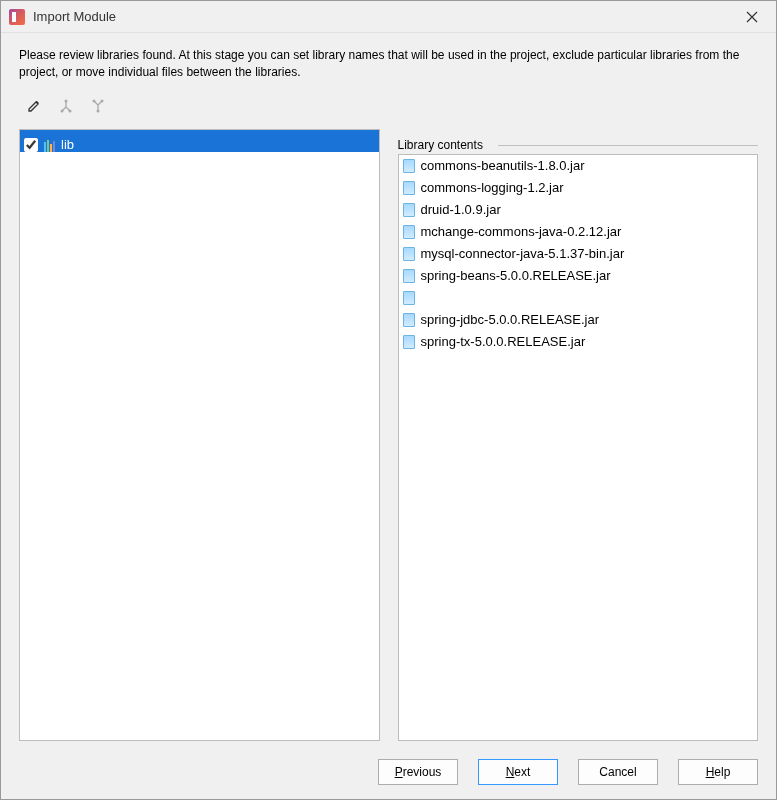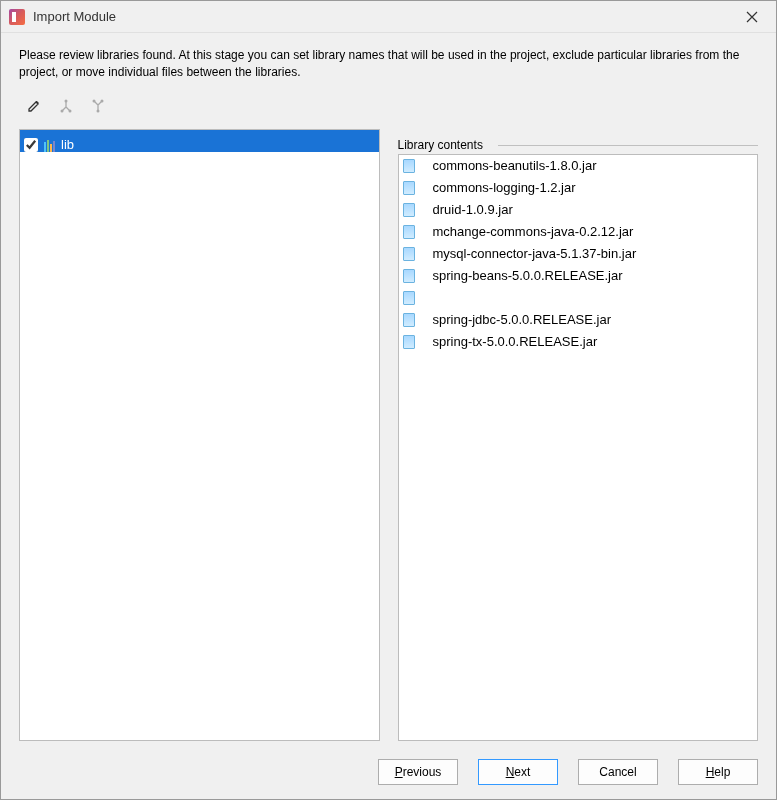--- a/index.html
+++ b/index.html
@@ -146,21 +146,21 @@
     .lib-icon .b1 { height: 10px; background: #4fc3f7; }
     .lib-icon .b2 { height: 12px; background: #81c784; }
     .lib-icon .b3 { height: 8px; background: #ffb74d; }
     .lib-icon .b4 { height: 11px; background: #7986cb; }
     .lib-name { font-size: 13px; }
     .file-item {
       display: flex;
       align-items: center;
       height: 22px;
       padding: 8px 4px;
-      gap: 18px;
+      gap: 6px;
       white-space: nowrap;
     }
     .file-icon {
       width: 12px; height: 14px;
       background: linear-gradient(#a8d8ff, #d0ecff);
       border: 1px solid #6bb3e0;
       border-radius: 1px;
       position: relative;
       flex-shrink: 0;
     }

